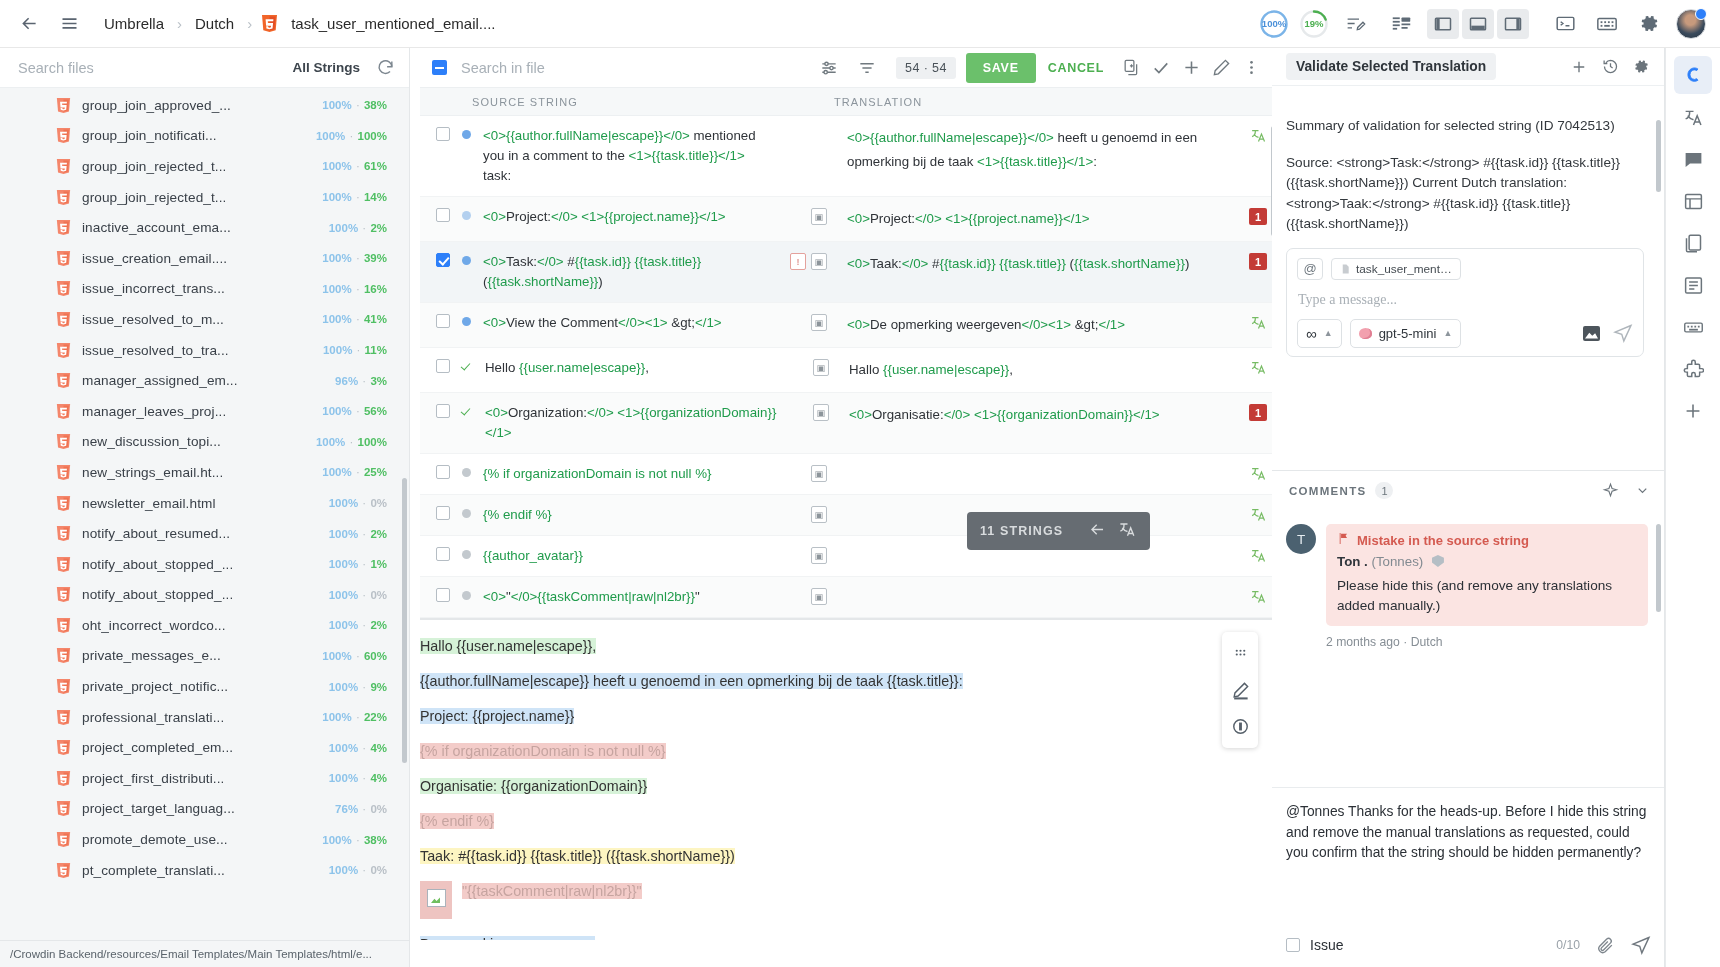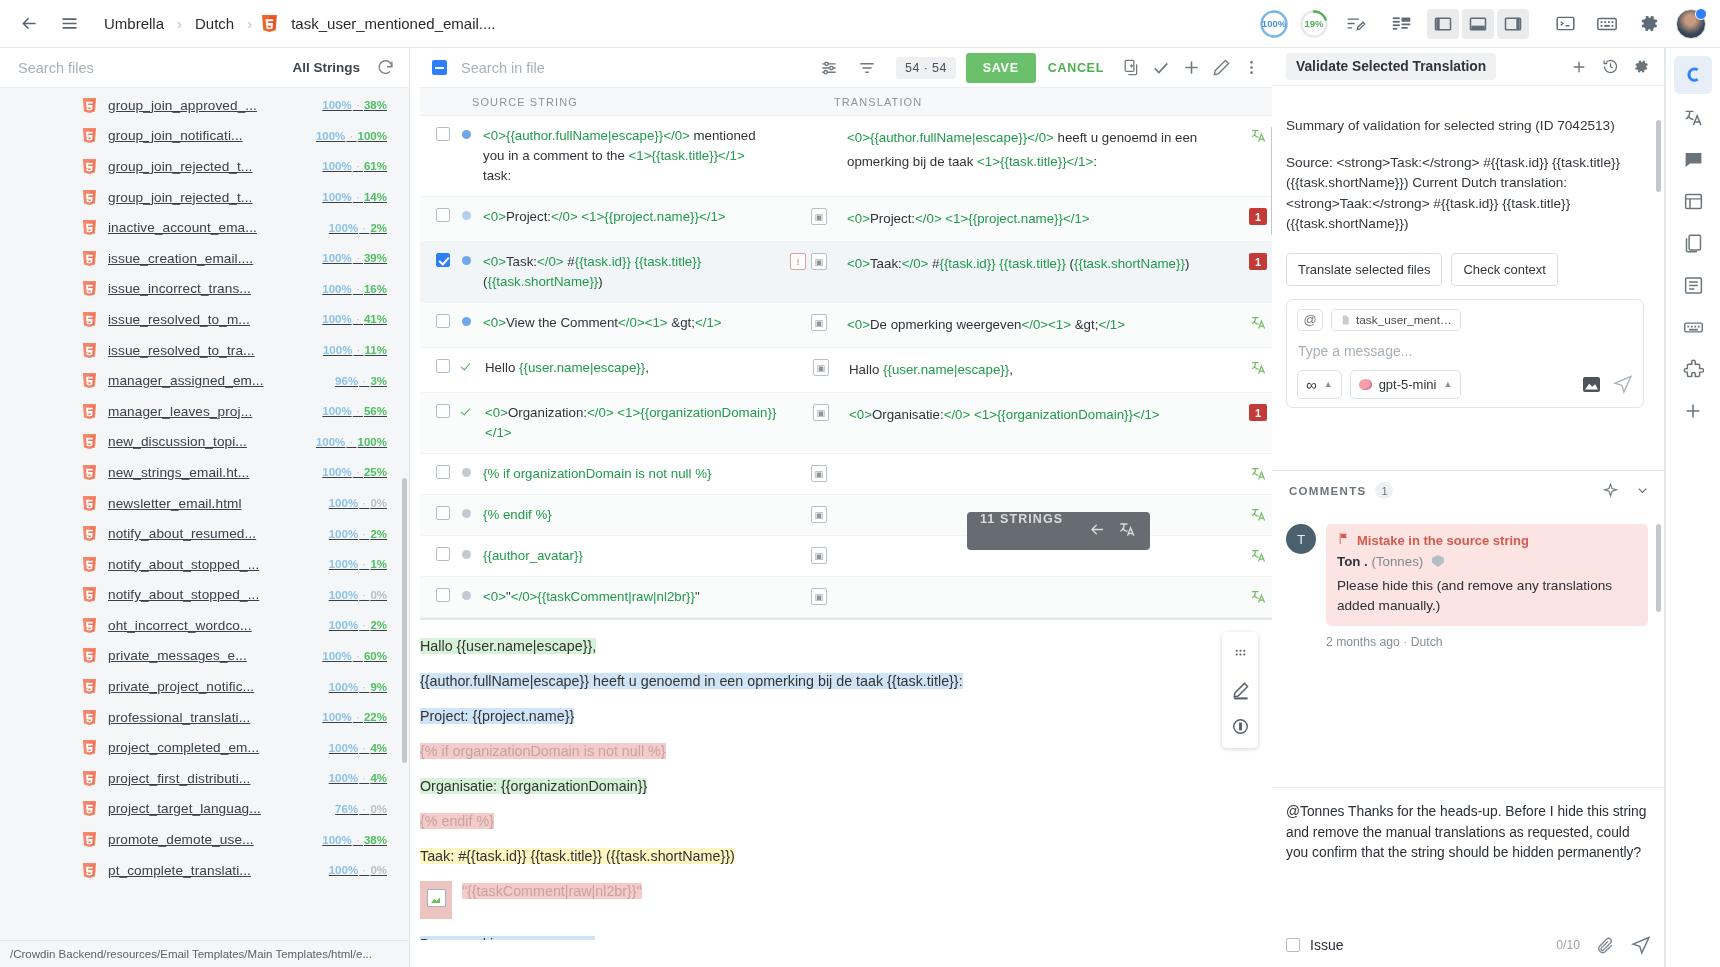--- a/index.html
+++ b/index.html
@@ -75,22 +75,22 @@
     flex: 1 1 auto; border: none; outline: none; font-size: 14.5px; color: #333;
     background: transparent; font-family: "Liberation Sans", sans-serif;
   }
   #search-files-input::placeholder { color: #a8b0b7; }
   #all-strings-btn {
     font-size: 13.5px; font-weight: 700; color: #3d454d; cursor: pointer; white-space: nowrap;
   }
   #refresh-files-icon { margin-left: 16px; cursor: pointer; color: #7c868f; display: flex; }
   #file-list { height: 879px; overflow: hidden; position: relative; padding-top: 2px; }
   .file-row {
-    display: flex; align-items: center; height: 30.6px; padding: 0 22px 0 82px;
-    cursor: pointer; font-size: 13.6px; color: #3a4149; text-decoration: underline;
+    display: flex; align-items: center; height: 30.6px; padding: 0 22px 0 56px;
+    cursor: pointer; font-size: 13.6px; color: #3a4149;
   }
   .file-row .fname {
     flex: 1 1 auto; overflow: hidden; text-overflow: ellipsis; white-space: nowrap;
     margin-left: 11px; letter-spacing: .1px;
   }
   .file-row .pcts { flex: none; font-size: 11.5px; font-weight: 700; white-space: nowrap; }
   .pcts .tr { color: #8cc3ea; }
   .pcts .dot { color: #b9c0c7; font-weight: 400; margin: 0 1px; }
   .pcts .ap { color: #4fbf63; }
   .pcts .ap.zero { color: #b9c0c7; }
@@ -195,21 +195,21 @@
     width: 16px; height: 17px; border: 1px solid #b9c0c6; border-radius: 2px;
     display: flex; align-items: center; justify-content: center; color: #8d959b; cursor: pointer;
     font-size: 9px; background: #fff;
   }
   .mini-btn.redish { border-color: #e4a19c; color: #d0635c; }
   .mt-ico { color: #76bb63; display: flex; cursor: pointer; }
 
   
   #strings-tooltip {
     position: absolute; left: 547px; top: 464px; width: 183px; height: 38px;
-    background: #666c72; border-radius: 4px; display: flex; 
+    background: #666c72; border-radius: 4px; display: flex; align-items: center;
     padding: 0 13px; color: #d9dcde; font-size: 12.5px; letter-spacing: 1.1px; font-weight: 600;
     z-index: 20;
   }
   #strings-tooltip .arrows { margin-left: auto; display: flex; align-items: center; gap: 11px; }
 
   
   #preview-split { height: 2px; background: #e4e7e9; }
   #preview {
     position: relative; height: 320px; padding: 16px 28px 0 0; overflow: hidden;
     background: #fff;
@@ -294,21 +294,21 @@
     align-items: center; justify-content: center; font-size: 13px; color: #707980; cursor: pointer;
   }
   .chip-file {
     border: 1px solid #dde1e4; border-radius: 4px; height: 22px; display: flex; align-items: center;
     padding: 0 8px; font-size: 11.8px; color: #454c52; gap: 5px; cursor: pointer; max-width: 130px;
   }
   .chip-file .fi { color: #9aa2a9; display: flex; }
   .chip-file .nm { overflow: hidden; text-overflow: ellipsis; white-space: nowrap; }
   #composer-input {
     width: 100%; border: none; outline: none; font-size: 14px; color: #333; margin: 12px 0 11px 1px;
-    background: transparent; font-family: Liberation Sans, sans-serif;
+    background: transparent; font-family: Liberation Serif, serif;
   }
   #composer-input::placeholder { color: #a9b0b6; }
   #composer-bottom { display: flex; align-items: center; gap: 8px; }
   .sel-pill {
     border: 1px solid #dde1e4; border-radius: 5px; height: 29px; display: flex; align-items: center;
     padding: 0 8px; gap: 7px; font-size: 13px; color: #2f353b; cursor: pointer;
   }
   .sel-pill .caret { color: #8d959c; font-size: 9px; }
   #brain-dot {
     width: 13px; height: 11px; border-radius: 50% 50% 45% 45%; background: #f2a0ae; flex: none;
@@ -1093,24 +1093,20 @@
           <path d="M12 8.4a3.6 3.6 0 100 7.2 3.6 3.6 0 000-7.2zm0 5.5a1.9 1.9 0 110-3.8 1.9 1.9 0 010 3.8z"></path>
           <path d="M20.2 13.3l-1.5-.3a6.5 6.5 0 000-2l1.5-.3a.7.7 0 00.55-.8l-.35-1.8a.7.7 0 00-.8-.55l-1.5.3a6.6 6.6 0 00-1.5-1.5l.3-1.5a.7.7 0 00-.55-.8l-1.8-.35a.7.7 0 00-.8.55l-.3 1.5a6.5 6.5 0 00-2 0l-.3-1.5a.7.7 0 00-.8-.55l-1.8.35a.7.7 0 00-.55.8l.3 1.5a6.6 6.6 0 00-1.5 1.5l-1.5-.3a.7.7 0 00-.8.55L3.3 9.9a.7.7 0 00.55.8l1.5.3a6.5 6.5 0 000 2l-1.5.3a.7.7 0 00-.55.8l.35 1.8a.7.7 0 00.8.55l1.5-.3a6.6 6.6 0 001.5 1.5l-.3 1.5a.7.7 0 00.55.8l1.8.35a.7.7 0 00.8-.55l.3-1.5a6.5 6.5 0 002 0l.3 1.5a.7.7 0 00.8.55l1.8-.35a.7.7 0 00.55-.8l-.3-1.5a6.6 6.6 0 001.5-1.5l1.5.3a.7.7 0 00.8-.55l.35-1.8a.7.7 0 00-.55-.8z"></path>
         </svg>
     </span>
   </div>
 
   <div id="ai-body">
     <div class="ai-para">Summary of validation for selected string (ID 7042513)</div>
     <div class="ai-para">Source: &lt;strong&gt;Task:&lt;/strong&gt; #{{task.id}} {{task.title}} ({{task.shortName}}) Current Dutch translation: &lt;strong&gt;Taak:&lt;/strong&gt; #{{task.id}} {{task.title}} ({{task.shortName}})</div>
 
-    <div id="ai-actions">
-      <button class="ai-act-btn">Translate selected files</button>
-      <button class="ai-act-btn">Check context</button>
-    </div>
 
     <div id="composer">
       <div id="composer-chips">
         <span class="chip-at">@</span>
         <span class="chip-file">
           <span class="fi">
             <svg width="11" height="12" viewBox="0 0 24 24" fill="currentColor">
                 <path d="M6 2h8l5 5v15H6z" opacity=".55"></path>
               </svg>
           </span>

